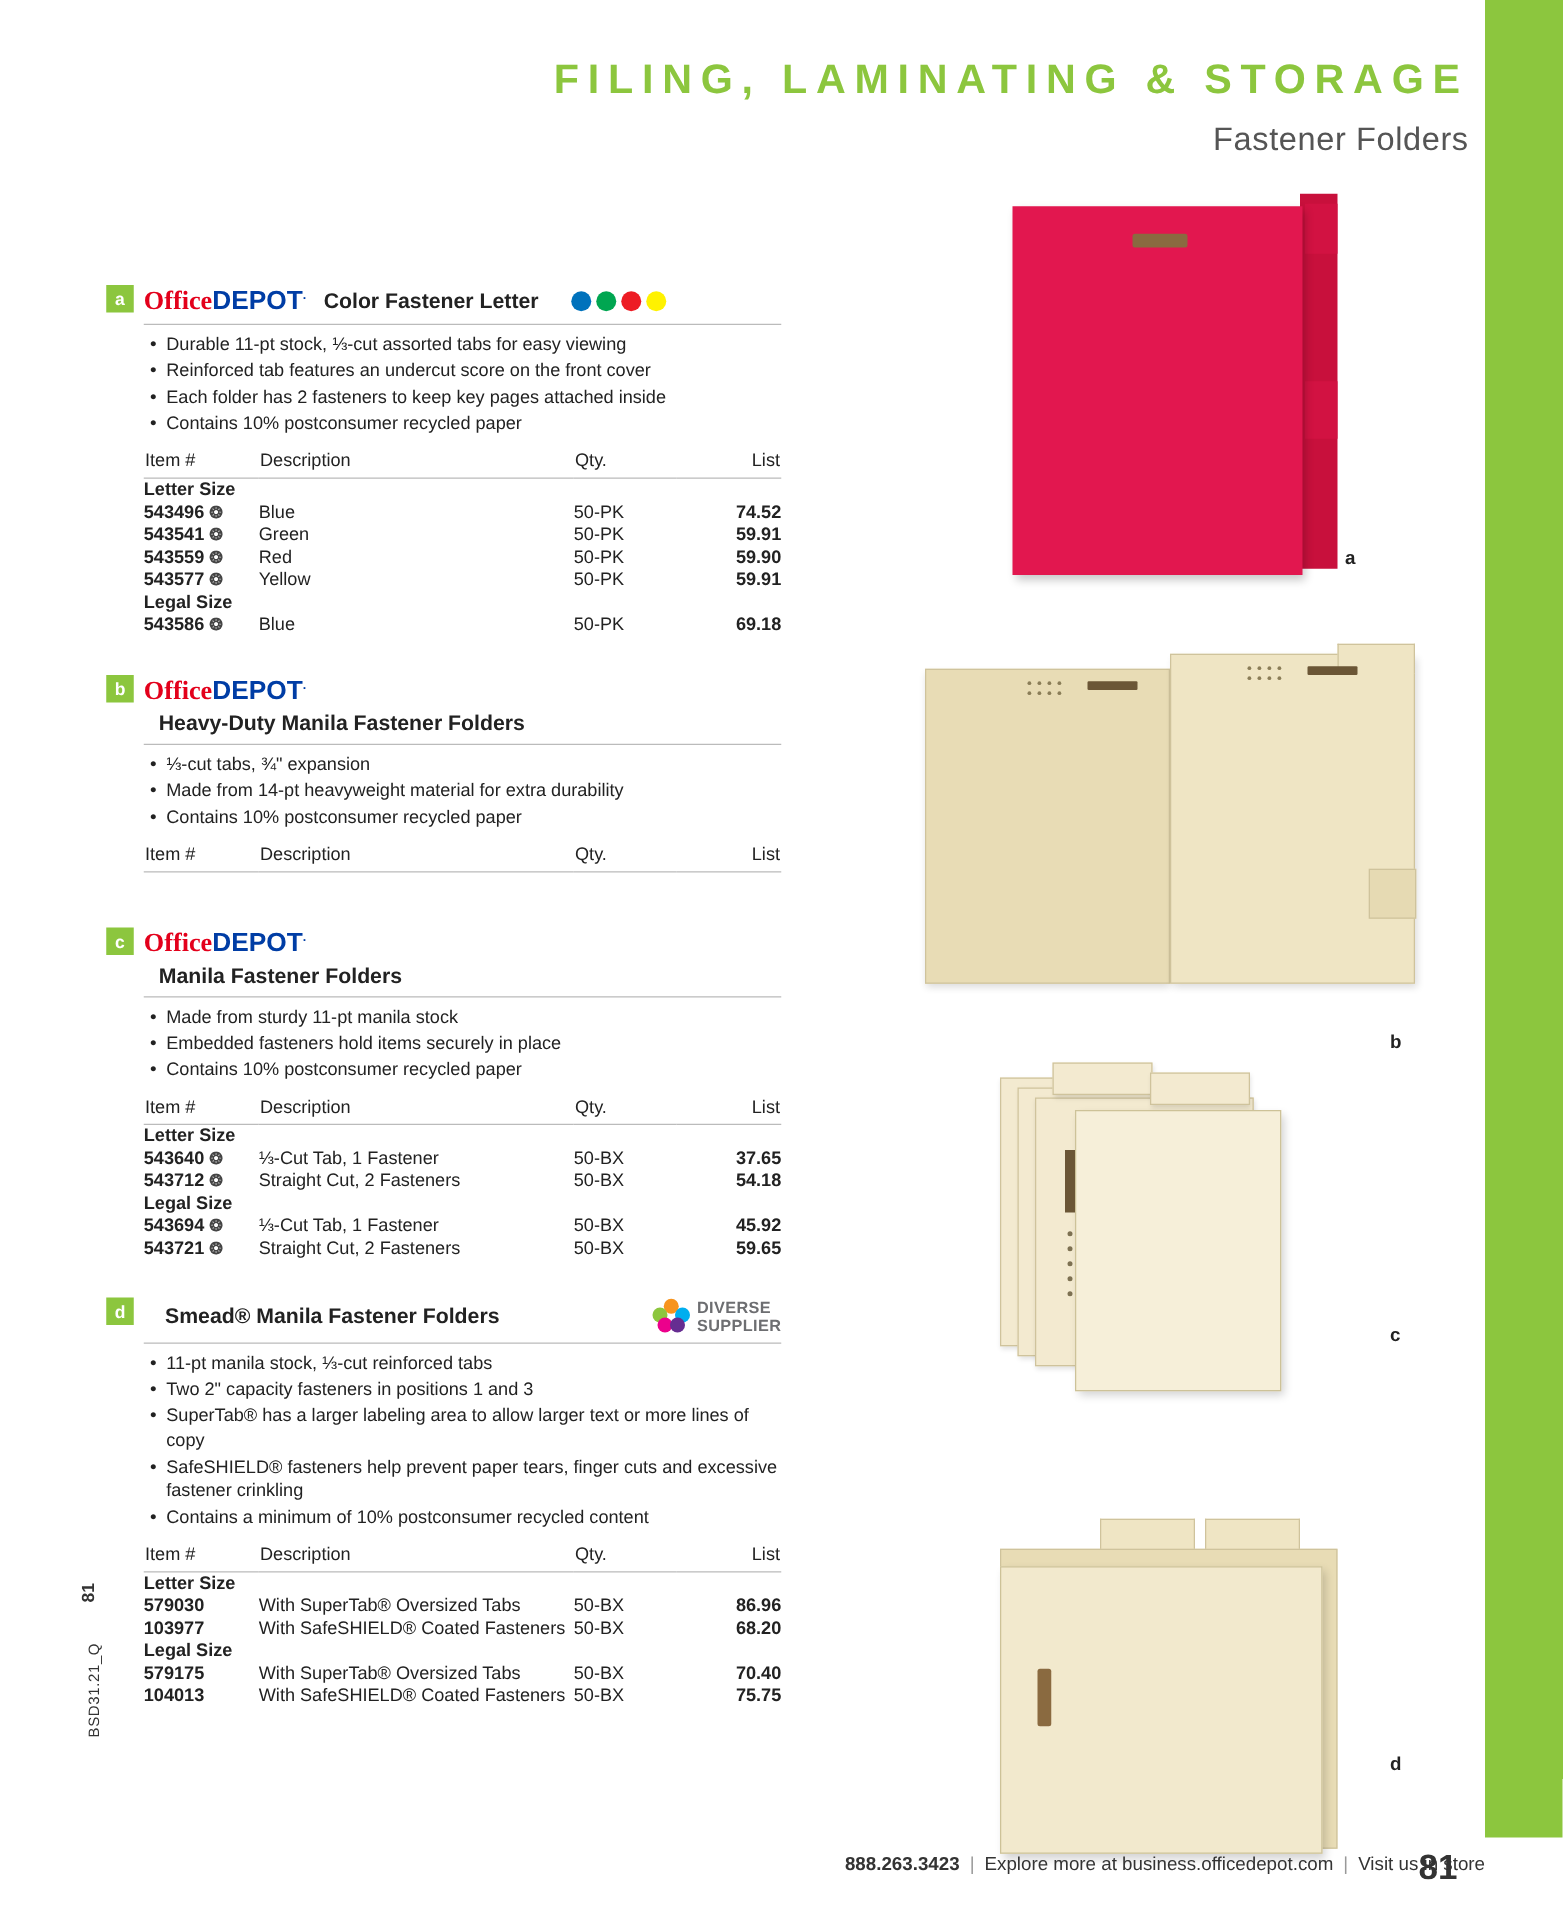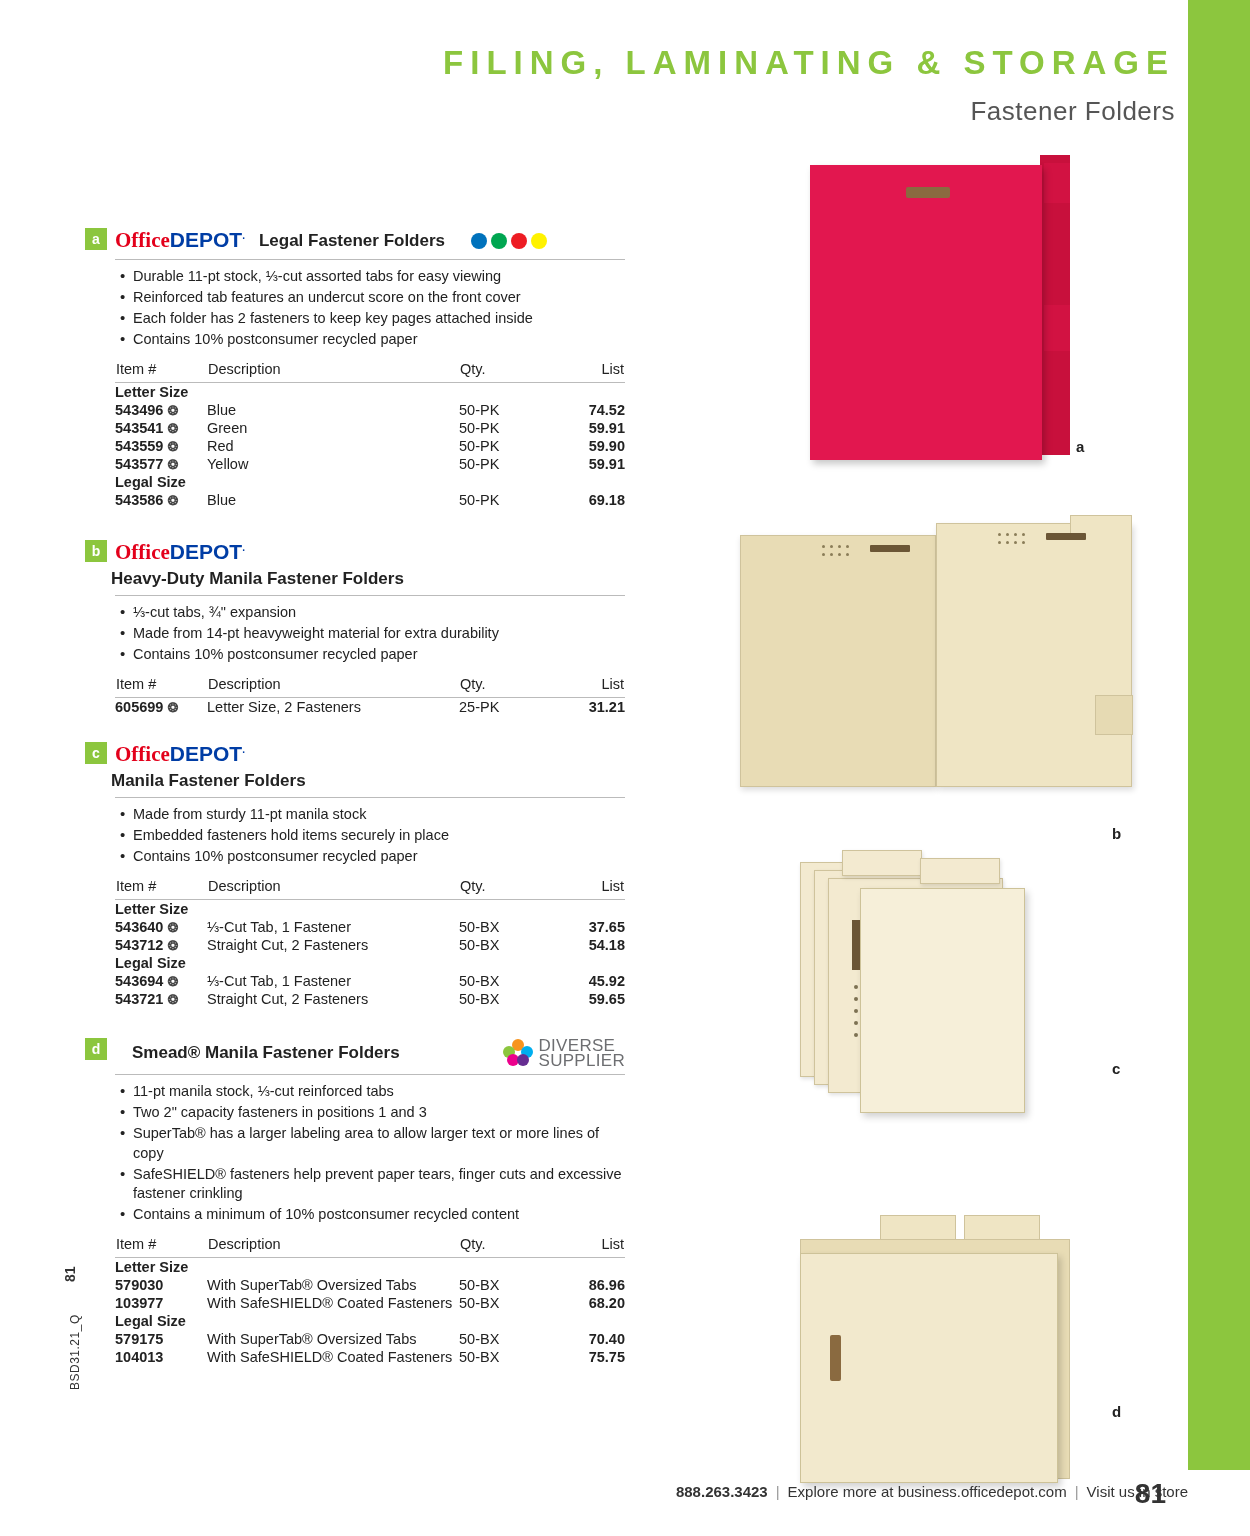--- a/index.html
+++ b/index.html
@@ -74,21 +74,21 @@
     font-size: 17px;
     font-weight: bold;
     color: #222;
     margin-left: 14px;
     white-space: nowrap;
   }
   .prod-title-blk {
     font-size: 17px;
     font-weight: bold;
     color: #222;
-    margin-left: 26px;
+    margin-left: 42px;
     margin-top: 4px;
   }
   .dots { display: flex; gap: 4px; margin-left: 26px; }
   .dot { width: 16px; height: 16px; border-radius: 50%; }
   .rule {
     margin-left: 30px;
     border-bottom: 1px solid #bbb;
     margin-top: 6px;
     width: 510px;
   }
@@ -139,21 +139,21 @@
     margin-left: auto;
     display: flex;
     align-items: center;
     gap: 6px;
   }
   .ds-flower { position: relative; width: 30px; height: 28px; }
   .ds-flower span {
     position: absolute; width: 12px; height: 12px; border-radius: 50%;
   }
   .ds-text {
-    font-size: 17px; font-weight: normal; color: #6d6e71; line-height: 15px;
+    font-size: 13px; font-weight: bold; color: #6d6e71; line-height: 15px;
     letter-spacing: .3px;
   }
   
   .img-col { position: absolute; left: 700px; top: 140px; width: 480px; height: 1300px; }
   .fig-label {
     position: absolute;
     font-size: 15px;
     font-weight: bold;
     color: #222;
   }
@@ -270,21 +270,21 @@
 </div>
 
 <div class="left-col">
 
   <div class="block" style="min-height:290px;">
     <div class="badge">a</div>
     <div class="brandrow">
       <div class="od-logo">
         <span class="od-office">Office</span><span class="od-depot">DEPOT</span><span class="od-reg">.</span>
       </div>
-      <div class="prod-title">Legal Fastener Folders</div>
+      <div class="prod-title">Color Fastener Letter</div>
       <div class="dots">
         <div class="dot" style="background:#0072bc"></div>
         <div class="dot" style="background:#00a651"></div>
         <div class="dot" style="background:#ed1c24"></div>
         <div class="dot" style="background:#fff200"></div>
       </div>
     </div>
     <div class="rule"></div>
     <ul class="feat">
       <li>Durable 11-pt stock, ⅓-cut assorted tabs for easy viewing</li>
@@ -361,26 +361,20 @@
       <tbody>
           <tr>
         <th class="itemno">Item #</th>
         <th class="desc">Description</th>
         <th class="qty">Qty.</th>
         <th class="r">List</th>
       </tr>
       <tr class="colhdr-rule">
             <td colspan="4"></td>
           </tr>
-      <tr>
-        <td class="itemno"><span>605699</span> <span class="star">❂</span></td>
-        <td class="desc">Letter Size, 2 Fasteners</td>
-        <td class="qty">25-PK</td>
-        <td class="r price">31.21</td>
-      </tr>
     </tbody>
       </table>
   </div>
 
   <div class="block" style="min-height:270px; margin-top:22px;">
     <div class="badge">c</div>
     <div class="brandrow">
       <div class="od-logo">
         <span class="od-office">Office</span><span class="od-depot">DEPOT</span><span class="od-reg">.</span>
       </div>

